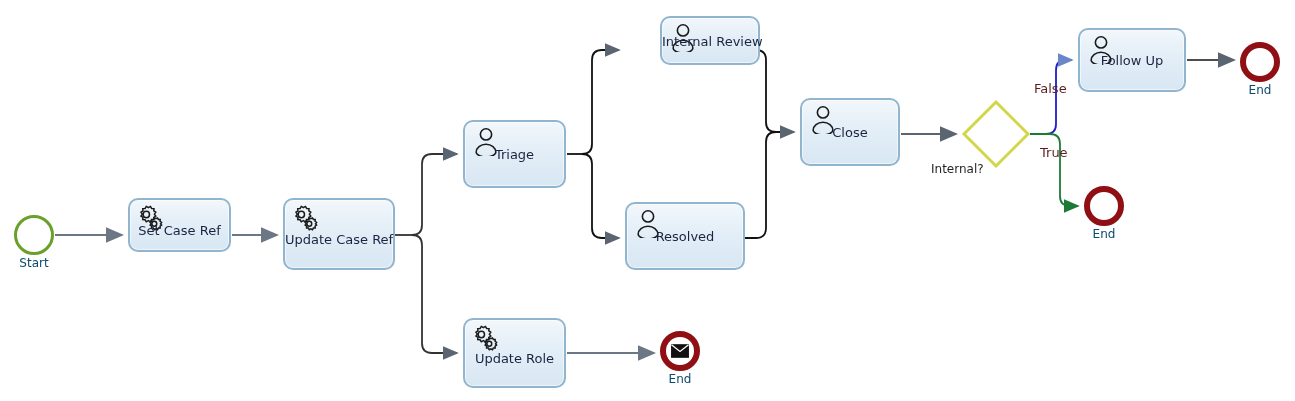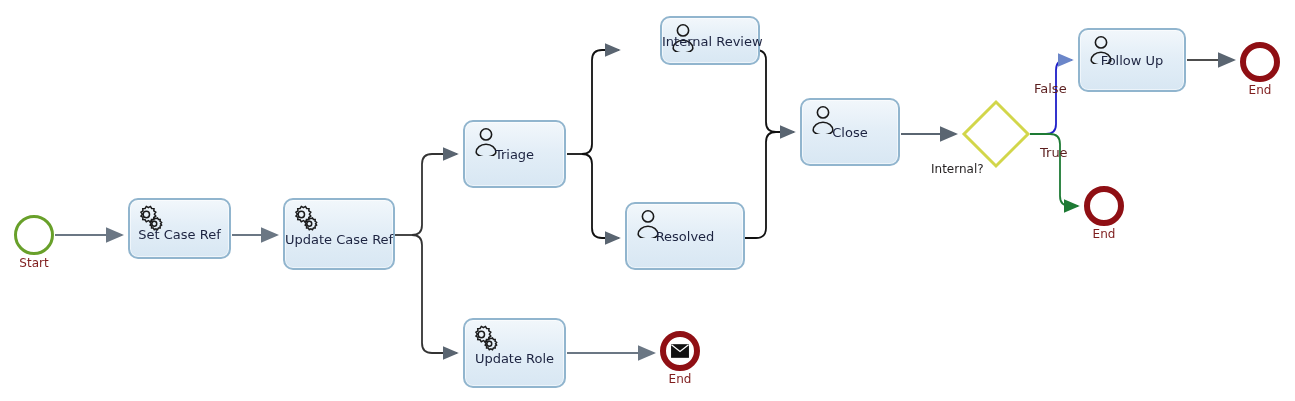--- a/index.html
+++ b/index.html
@@ -65,21 +65,21 @@
   }
   .event-end {
     border: 6px solid #8f0f14;
     background: #ffffff;
   }
   .event-label {
     position: absolute;
     left: 50%;
     transform: translateX(-50%);
     font-size: 12px;
-    color: #7f1d1d;
+    color: #0c4a6e;
     white-space: nowrap;
   }
   .env-icon {
     position: absolute;
     left: 50%;
     top: 50%;
     transform: translate(-50%, -50%);
     width: 18px;
     height: 14px;
   }
@@ -151,21 +151,21 @@
     <path d="M1187,60 L1234,60" fill="none" stroke="#4d4d4d" stroke-width="2" marker-end="url(#ah-dark)"></path>
 
     <path d="M567,353 L654,353" fill="none" stroke="#6b7784" stroke-width="2" marker-end="url(#ah-gray)"></path>
   </svg>
 
   <div class="node event event-start" style="left:14px; top:215px; width:40px; height:40px;">
     <span></span>
   </div>
   <div class="event-label" style="left:34px; top:256px;">Start</div>
 
-  <div class="node task" style="left:128px; top:198px; width:103px; height:61px;">
+  <div class="node task" style="left:128px; top:198px; width:103px; height:54px;">
     <svg class="task-icon" viewBox="0 0 32 32">
       <g fill="none" stroke="#1a1a1a" stroke-width="1.6">
         <path d="M11 2.6 l2.2 1.2 2.2-1.2 1.3 2.2 2.5 .1 -.2 2.5 2.1 1.4 -1.5 2 1.5 2 -2.1 1.4 .2 2.5 -2.5 .1 -1.3 2.2 -2.2-1.2 -2.2 1.2 -1.3-2.2 -2.5-.1 .2-2.5 -2.1-1.4 1.5-2 -1.5-2 2.1-1.4 -.2-2.5 2.5-.1z"></path>
         <circle cx="11" cy="11.2" r="3.4"></circle>
         <path d="M19.5 14.8 l1.7 .9 1.7-.9 1 1.7 1.9 .1 -.1 1.9 1.6 1.1 -1.1 1.5 1.1 1.5 -1.6 1.1 .1 1.9 -1.9 .1 -1 1.7 -1.7-.9 -1.7 .9 -1-1.7 -1.9-.1 .1-1.9 -1.6-1.1 1.1-1.5 -1.1-1.5 1.6-1.1 -.1-1.9 1.9-.1z"></path>
         <circle cx="19.5" cy="21.1" r="2.6"></circle>
       </g>
     </svg>
     <div class="task-label" style="transform:translateY(-8%);">Set Case Ref</div>
   </div>

